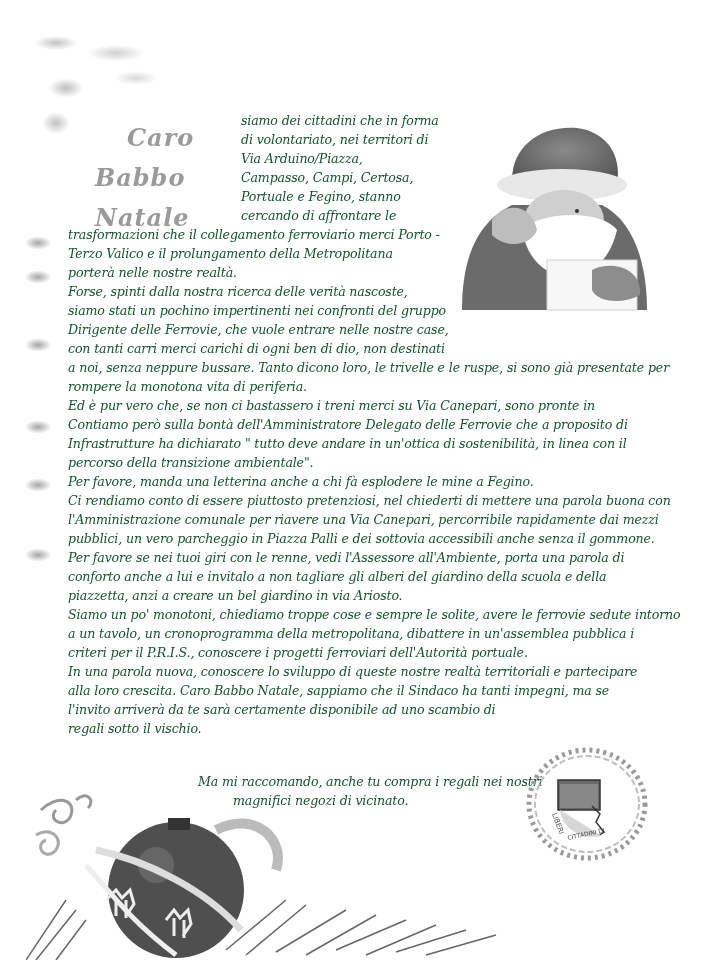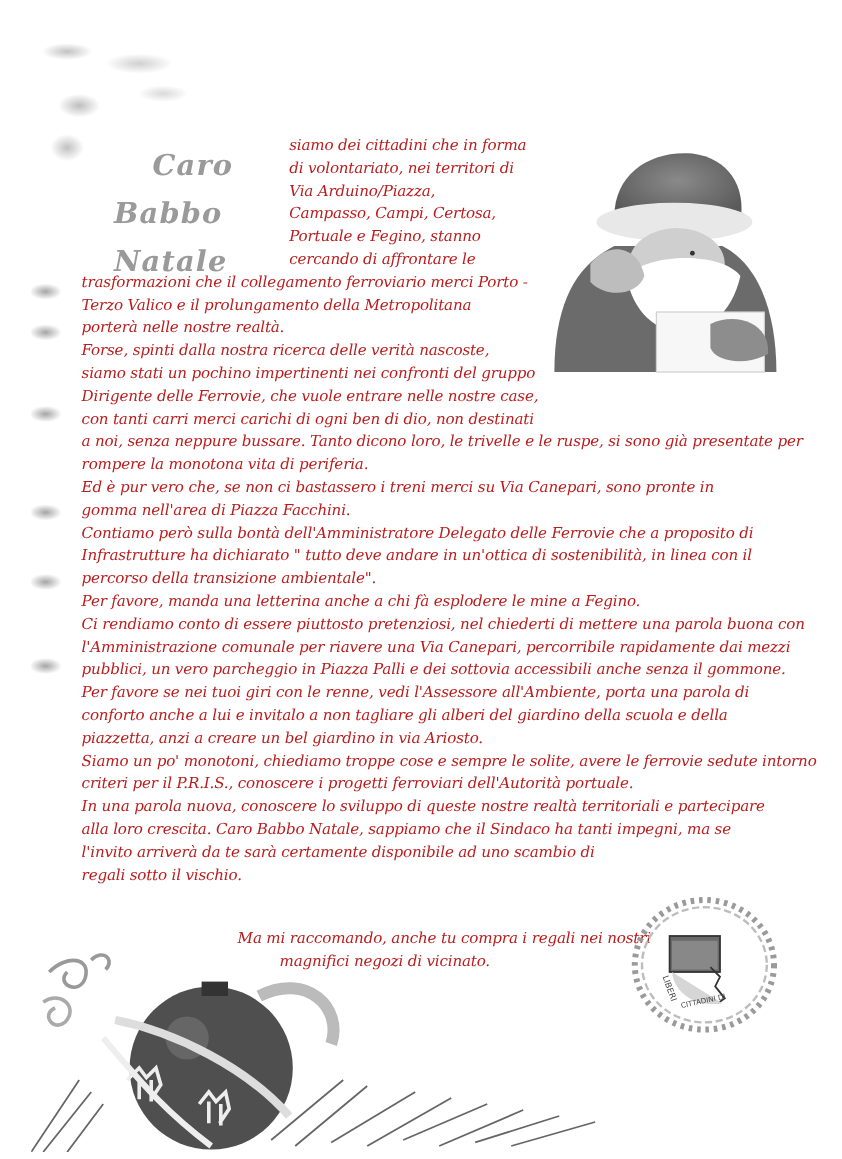--- a/index.html
+++ b/index.html
@@ -24,21 +24,21 @@
 
     .caro {
       position: absolute; left: 95px; top: 118px; width: 145px; height: 90px;
       font-family: "DejaVu Serif", serif; font-style: italic; color: #9a9a9a;
       font-size: 24px; line-height: 40px; font-weight: 700; letter-spacing: 1px;
     }
     .caro .l1 { display: block; padding-left: 32px; }
     .caro .l2 { display: block; }
 
     .text {
-      position: absolute; color: #b91c1c; font-family: "DejaVu Serif", serif; font-style: italic;
+      position: absolute; color: #14532d; font-family: "DejaVu Serif", serif; font-style: italic;
       font-size: 12.6px; line-height: 19px; letter-spacing: -0.15px; white-space: nowrap;
     }
     .text span { display: block; }
     .intro { left: 241px; top: 111px; }
     .body { left: 68px; top: 225px; }
 
     .santa {
       position: absolute; left: 452px; top: 110px; width: 200px; height: 210px;
     }
     .closing { position: absolute; left: 150px; top: 772px; margin-left: 48px; }
@@ -98,32 +98,32 @@
     <span>trasformazioni che il collegamento ferroviario merci  Porto -</span>
     <span>Terzo Valico e il prolungamento della Metropolitana</span>
     <span>porterà nelle nostre realtà.</span>
     <span>Forse, spinti dalla nostra ricerca delle verità nascoste,</span>
     <span>siamo stati un pochino impertinenti nei confronti del gruppo</span>
     <span>Dirigente delle Ferrovie, che vuole entrare nelle nostre case,</span>
     <span>con tanti carri merci carichi di ogni ben di dio, non destinati</span>
     <span>a noi, senza neppure bussare. Tanto dicono loro, le trivelle e le ruspe, si sono già presentate per</span>
     <span>rompere la monotona vita di periferia.</span>
     <span>Ed è pur vero che, se non ci bastassero i treni merci su Via Canepari, sono pronte in</span>
-    <span>gomma nell'area di Piazza Facchini.</span>
     <span>Contiamo però sulla bontà dell'Amministratore Delegato delle Ferrovie che a proposito di</span>
     <span>Infrastrutture ha dichiarato " tutto deve andare in un'ottica di sostenibilità, in linea con il</span>
     <span>percorso della transizione ambientale".</span>
     <span>Per favore, manda una letterina anche a chi fà esplodere le mine a Fegino.</span>
     <span>Ci rendiamo conto di essere piuttosto pretenziosi, nel chiederti di mettere una parola buona con</span>
     <span>l'Amministrazione comunale per riavere una Via Canepari, percorribile rapidamente dai mezzi</span>
     <span>pubblici, un vero parcheggio in Piazza Palli e dei sottovia accessibili anche senza il gommone.</span>
     <span>Per favore se nei tuoi giri con le renne, vedi l'Assessore all'Ambiente, porta una parola di</span>
     <span>conforto anche a lui e invitalo a non tagliare gli alberi del giardino della scuola e della</span>
     <span>piazzetta, anzi a creare un bel giardino in via Ariosto.</span>
     <span>Siamo un po' monotoni, chiediamo troppe cose e sempre le solite, avere le ferrovie sedute intorno</span>
+    <span>a un tavolo, un cronoprogramma della metropolitana, dibattere in un'assemblea pubblica i</span>
     <span>criteri per il P.R.I.S., conoscere i progetti ferroviari dell'Autorità portuale.</span>
     <span>In una parola nuova, conoscere lo sviluppo di queste nostre realtà territoriali e partecipare</span>
     <span>alla loro crescita. Caro Babbo Natale, sappiamo che il Sindaco ha tanti impegni, ma se</span>
     <span>l'invito arriverà da te sarà certamente disponibile ad uno scambio di</span>
     <span>regali sotto il vischio.</span>
   </div>
 
   <div class="text closing">
     <span>Ma mi raccomando, anche tu compra i regali nei nostri</span>
     <span class="c2">magnifici negozi di vicinato.</span>

